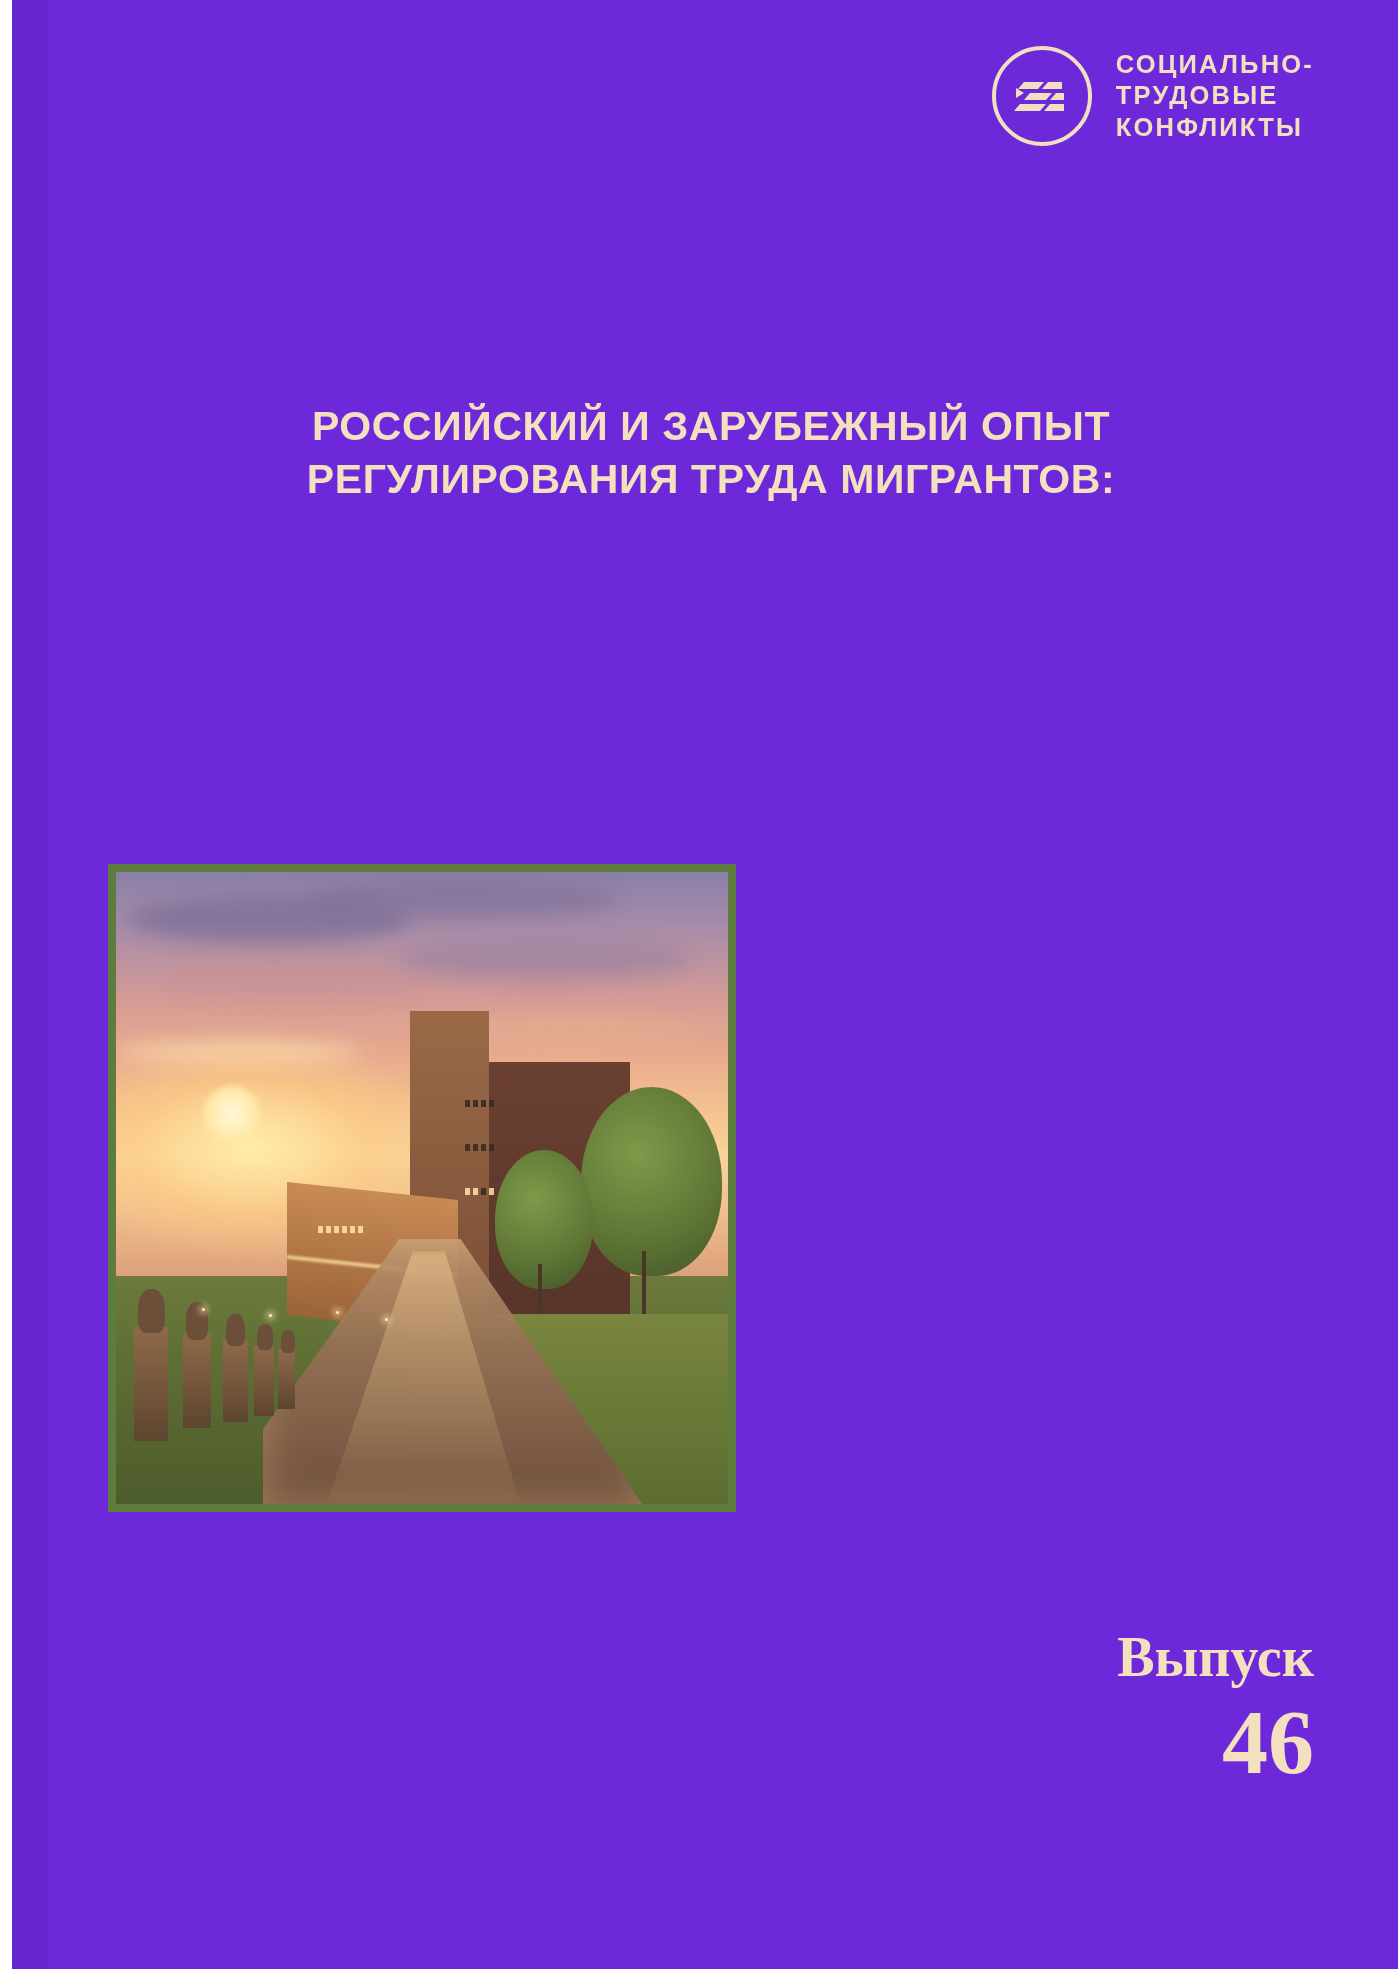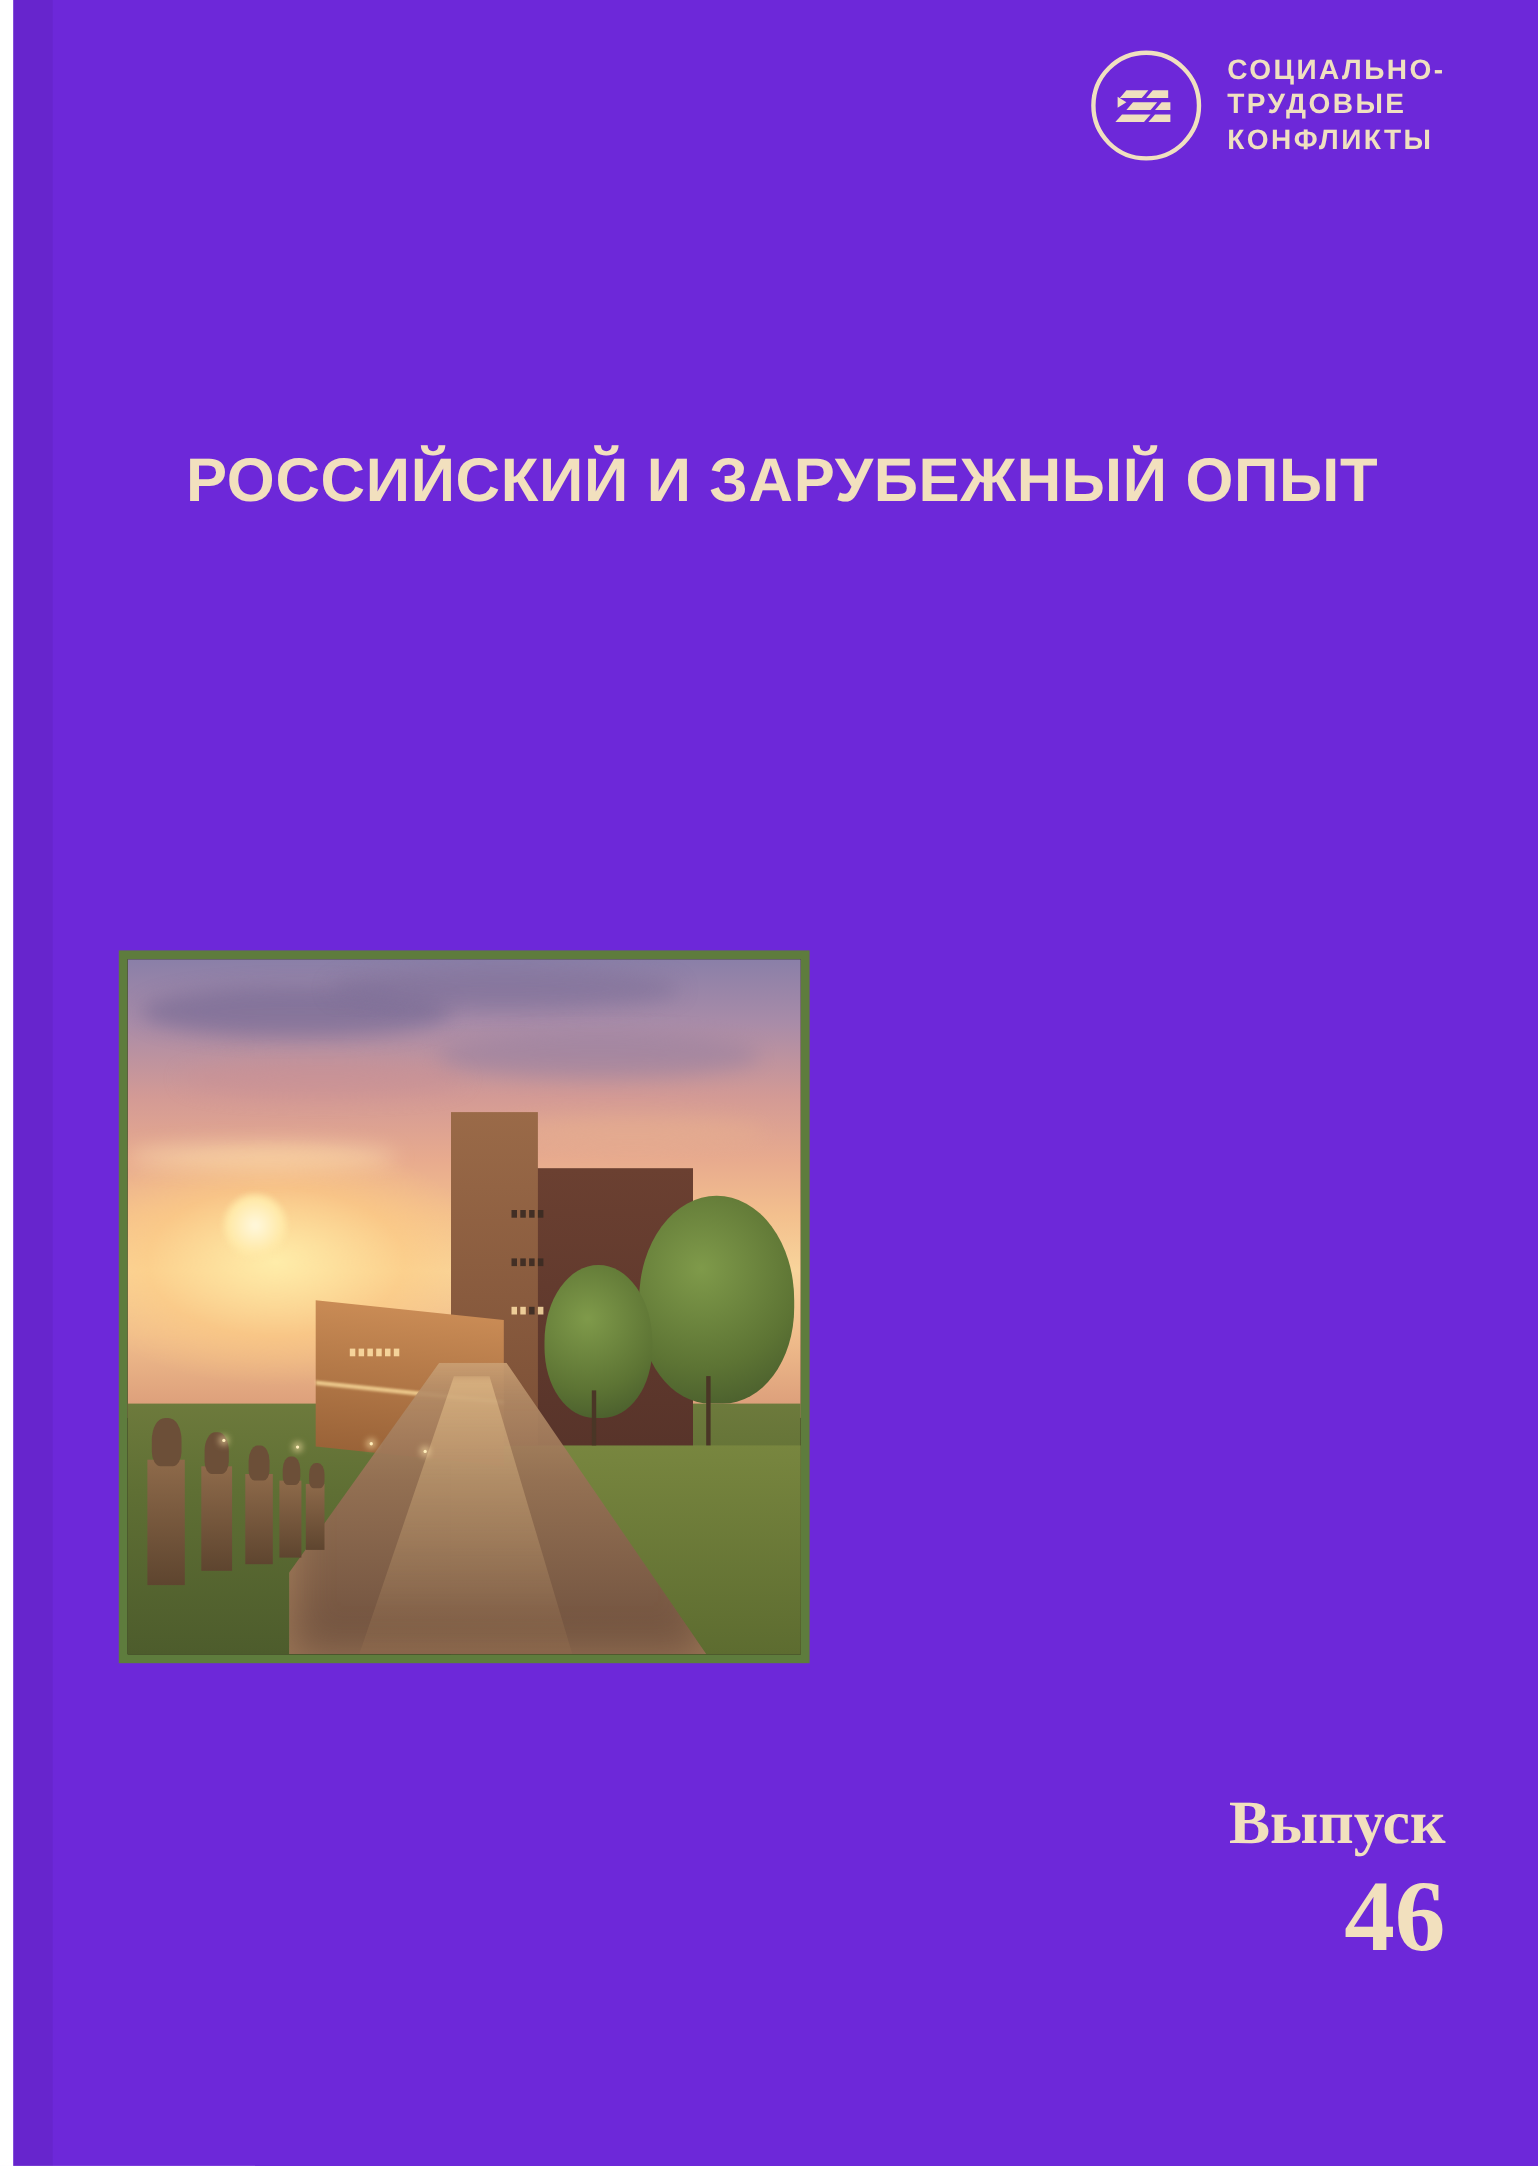--- a/index.html
+++ b/index.html
@@ -57,21 +57,21 @@
   }
   .logo-text div { }
 
   
   .title {
     position: absolute;
     top: 400px;
     left: 96px;
     width: 1206px;
     color: #f2e0be;
-    font-size: 56px;
+    font-size: 41px;
     font-weight: bold;
     line-height: 1.30;
     letter-spacing: 0.6px;
     text-align: center;
     text-transform: uppercase;
   }
   .title .line { display: block; }
 
   
   .photo-frame {
@@ -302,20 +302,21 @@
     </div>
     <div class="logo-text">
       <div>СОЦИАЛЬНО-</div>
       <div>ТРУДОВЫЕ</div>
       <div>КОНФЛИКТЫ</div>
     </div>
   </div>
 
   <div class="title">
     <span class="line">РОССИЙСКИЙ И ЗАРУБЕЖНЫЙ ОПЫТ</span>
+    <span class="line">РЕГУЛИРОВАНИЯ ТРУДА МИГРАНТОВ:</span>
   </div>
 
   <div class="photo-frame">
     <div class="photo">
 
       <div class="sky">
         <div class="cloud c1"></div>
         <div class="cloud c2"></div>
         <div class="cloud c3"></div>
         <div class="cloud c4"></div>

